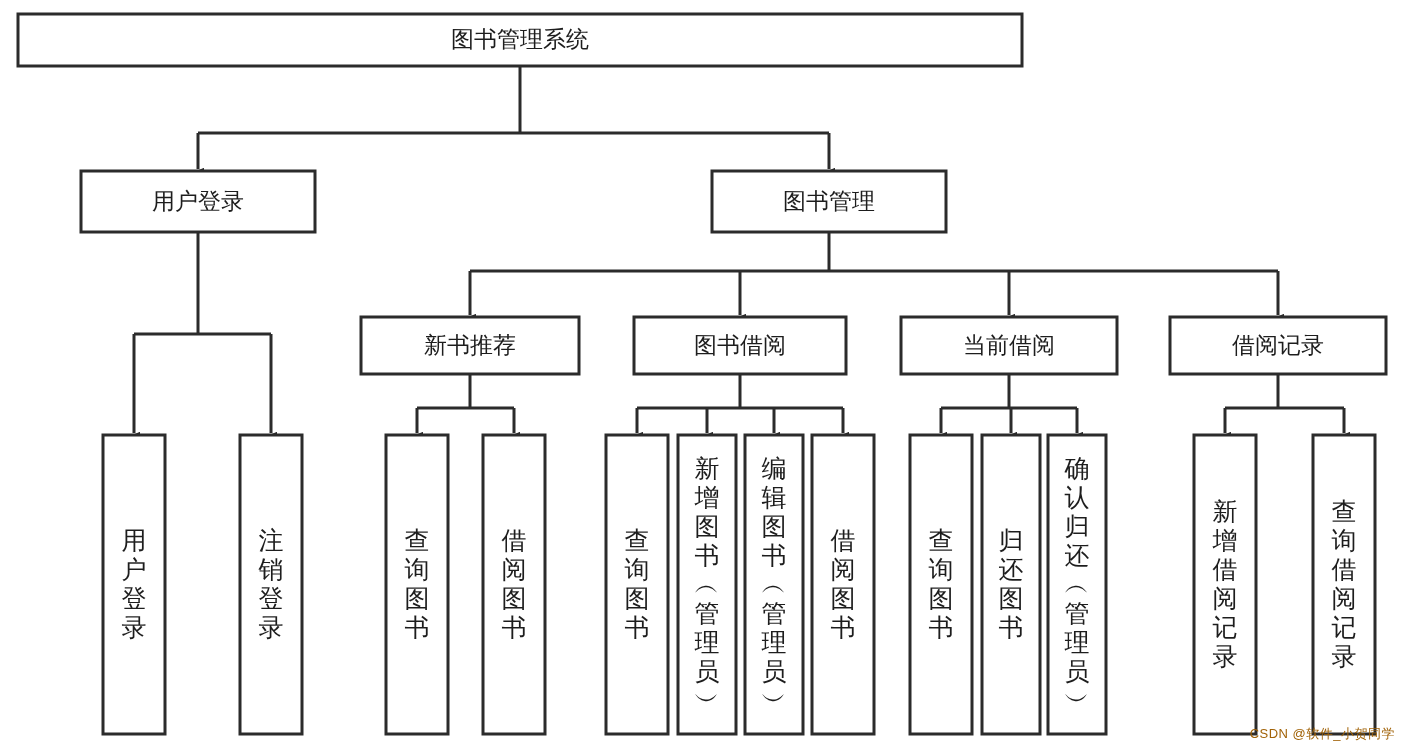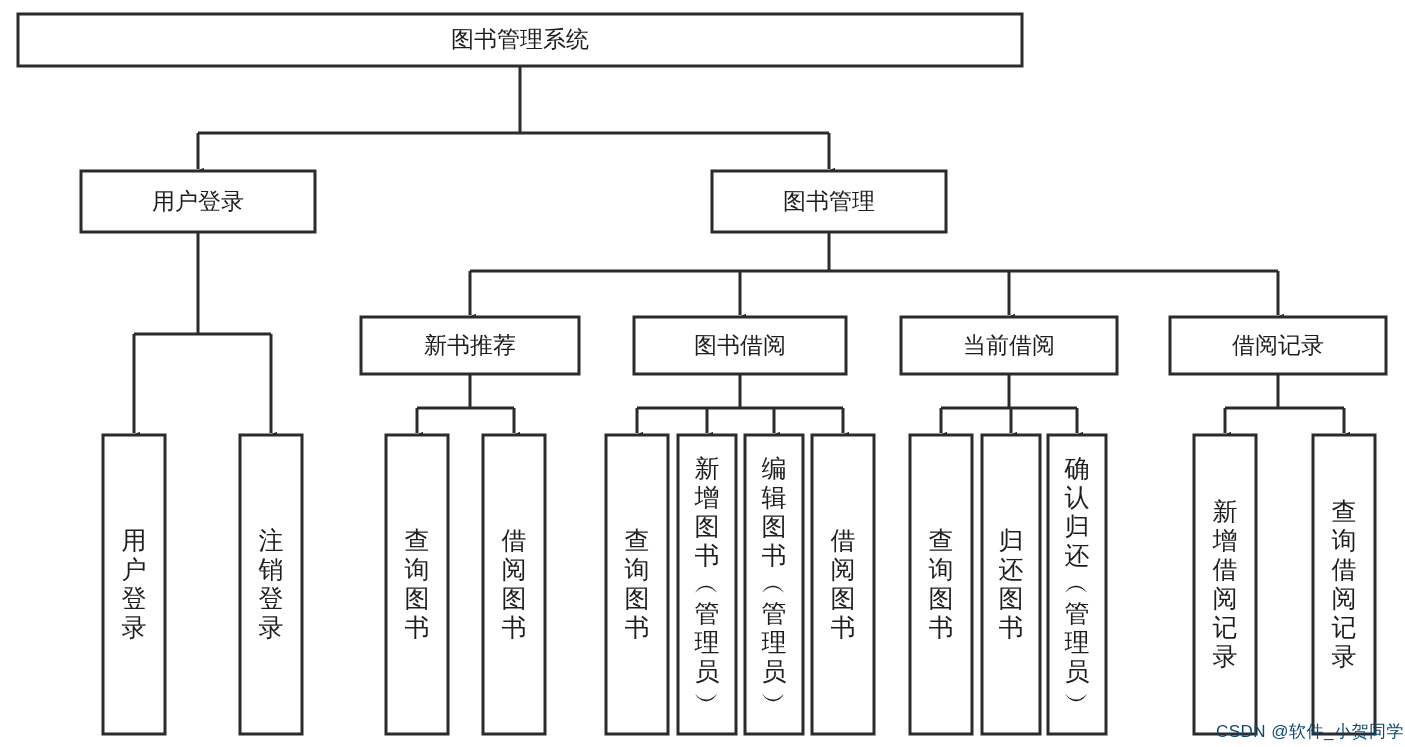--- a/index.html
+++ b/index.html
@@ -16,22 +16,22 @@
     font-size:23px;text-anchor:middle;dominant-baseline:middle;
   }
   .leaf-label{
     fill:#1d1d1d;font-family:"Liberation Sans","DejaVu Sans",sans-serif;
     font-size:25px;text-anchor:middle;
   }
   .connector{
     stroke:#2b2b2b;stroke-width:3;fill:none;stroke-linecap:butt;
   }
   .watermark{
-    position:absolute;right:1px;bottom:4px;
-    font-size:17px;color:#0c4a6e;letter-spacing:.5px;
+    position:absolute;right:10px;bottom:4px;
+    font-size:13px;color:#a16207;letter-spacing:.5px;
     font-family:"Liberation Sans","DejaVu Sans",sans-serif;
     white-space:nowrap;pointer-events:none;
   }
 </style>
 </head>
 <body>
 
 <svg id="diagram" viewBox="0 0 1405 747">
   <defs>
     <marker id="arrowhead" markerWidth="11" markerHeight="13" refX="1.2" refY="6" orient="auto" markerUnits="userSpaceOnUse">

